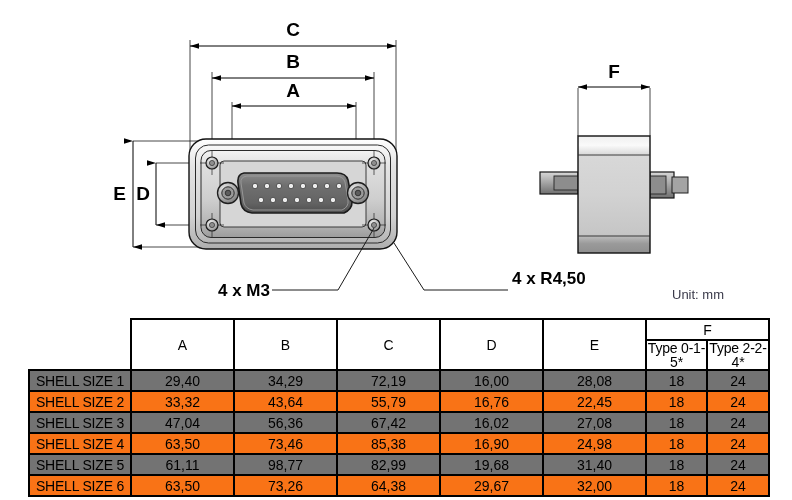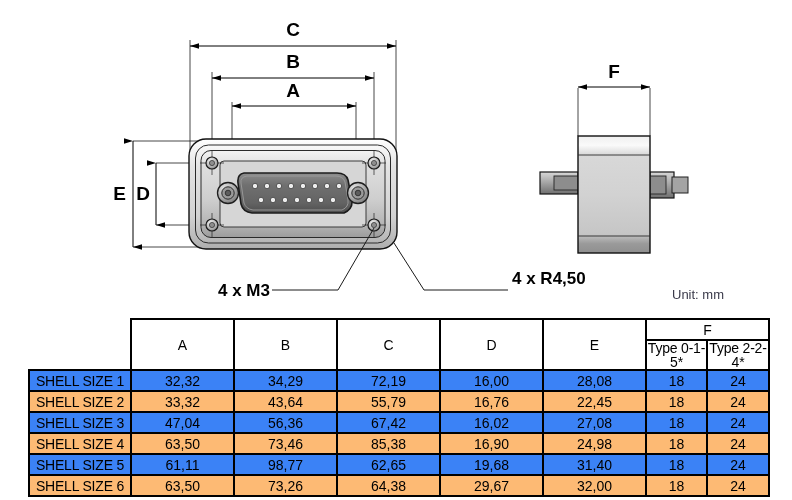--- a/index.html
+++ b/index.html
@@ -98,22 +98,22 @@
     height: 19px;
     letter-spacing: -0.2px;
   }
   td.rowlabel {
     font-weight: bold;
     font-size: 15px;
     text-align: left;
     padding-left: 5px;
     letter-spacing: -0.2px;
   }
-  tr.shaded td { background: #3b82f6; }
-  tr.plain td { background: #fdba74; }
+  tr.shaded td { background: #737373; }
+  tr.plain td { background: #f97316; }
 
   
   col.c-label { width: 102px; }
   col.c-a { width: 103px; }
   col.c-b { width: 103px; }
   col.c-c { width: 103px; }
   col.c-d { width: 103px; }
   col.c-e { width: 103px; }
   col.c-f1 { width: 61px; }
   col.c-f2 { width: 62px; }
@@ -352,21 +352,21 @@
           <th class="f-group" colspan="2">F</th>
         </tr>
         <tr>
           <th class="f-sub">Type 0-1-5*</th>
           <th class="f-sub">Type 2-2-4*</th>
         </tr>
       </thead>
       <tbody>
         <tr class="shaded">
           <td class="rowlabel">SHELL SIZE 1</td>
-          <td>32,32</td>
+          <td>29,40</td>
           <td>34,29</td>
           <td>72,19</td>
           <td>16,00</td>
           <td>28,08</td>
           <td>18</td>
           <td>24</td>
         </tr>
         <tr class="plain">
           <td class="rowlabel">SHELL SIZE 2</td>
           <td>33,32</td>
@@ -394,21 +394,21 @@
           <td>85,38</td>
           <td>16,90</td>
           <td>24,98</td>
           <td>18</td>
           <td>24</td>
         </tr>
         <tr class="shaded">
           <td class="rowlabel">SHELL SIZE 5</td>
           <td>61,11</td>
           <td>98,77</td>
-          <td>62,65</td>
+          <td>82,99</td>
           <td>19,68</td>
           <td>31,40</td>
           <td>18</td>
           <td>24</td>
         </tr>
         <tr class="plain">
           <td class="rowlabel">SHELL SIZE 6</td>
           <td>63,50</td>
           <td>73,26</td>
           <td>64,38</td>

